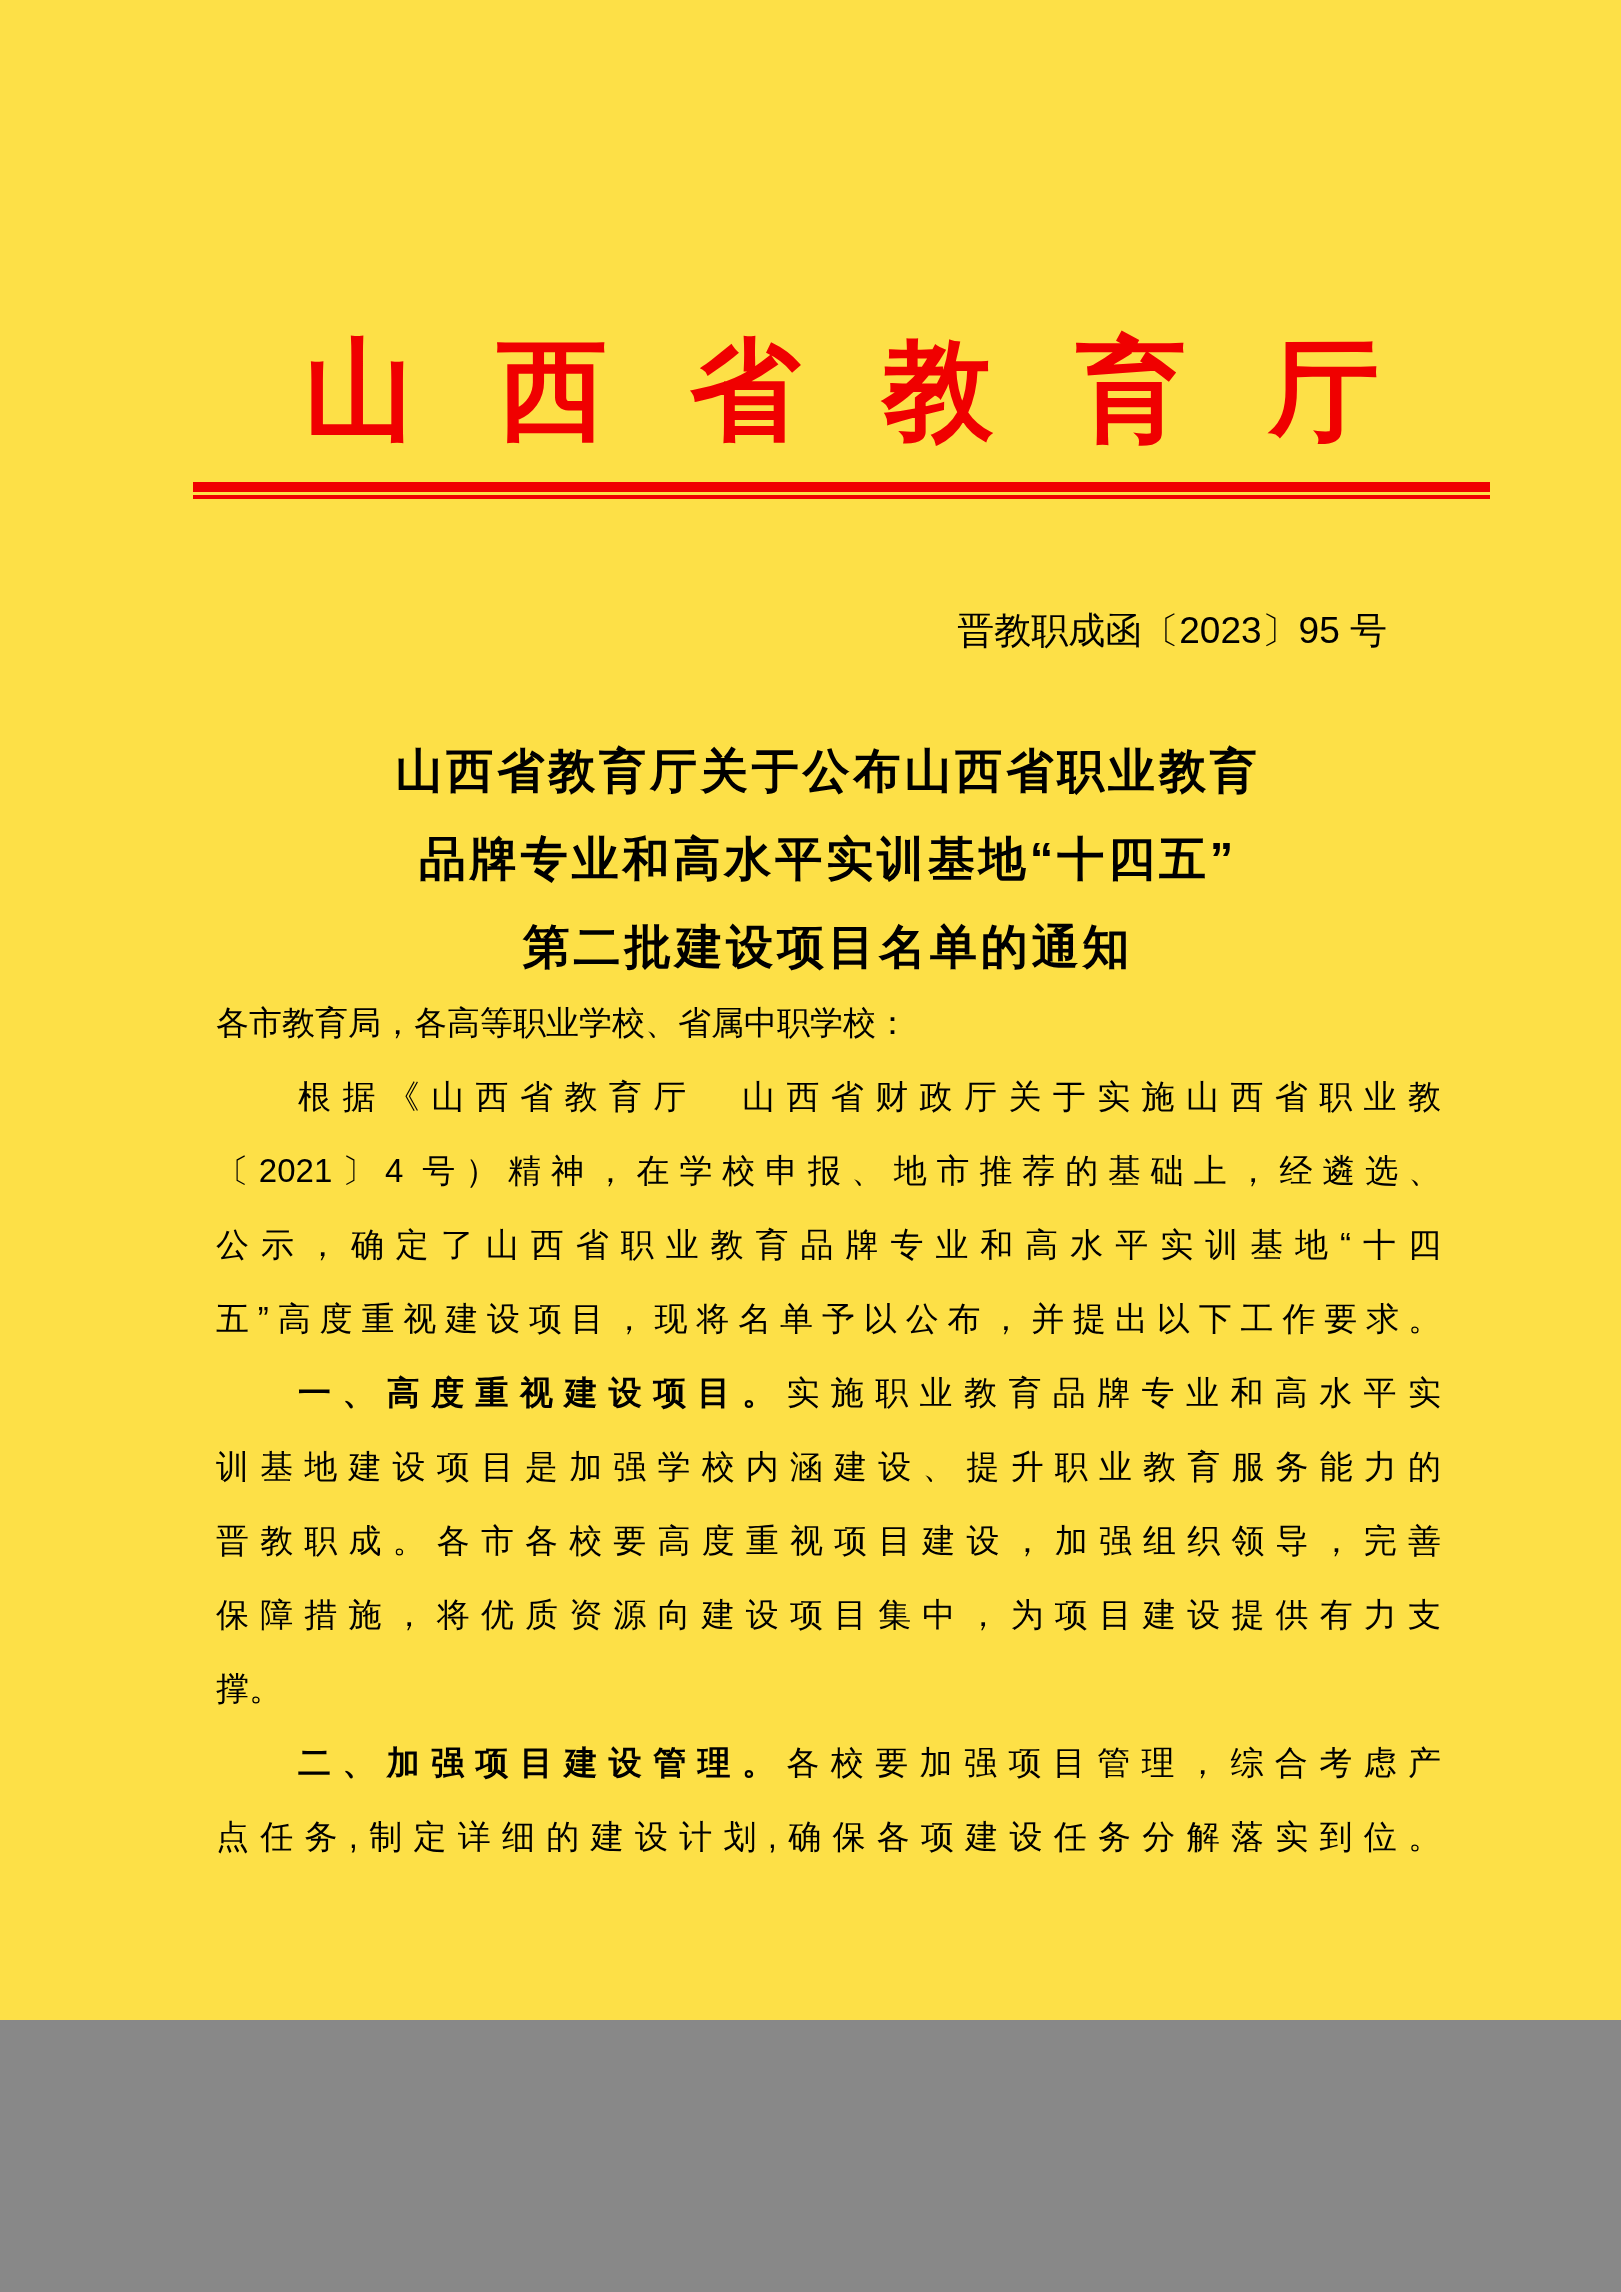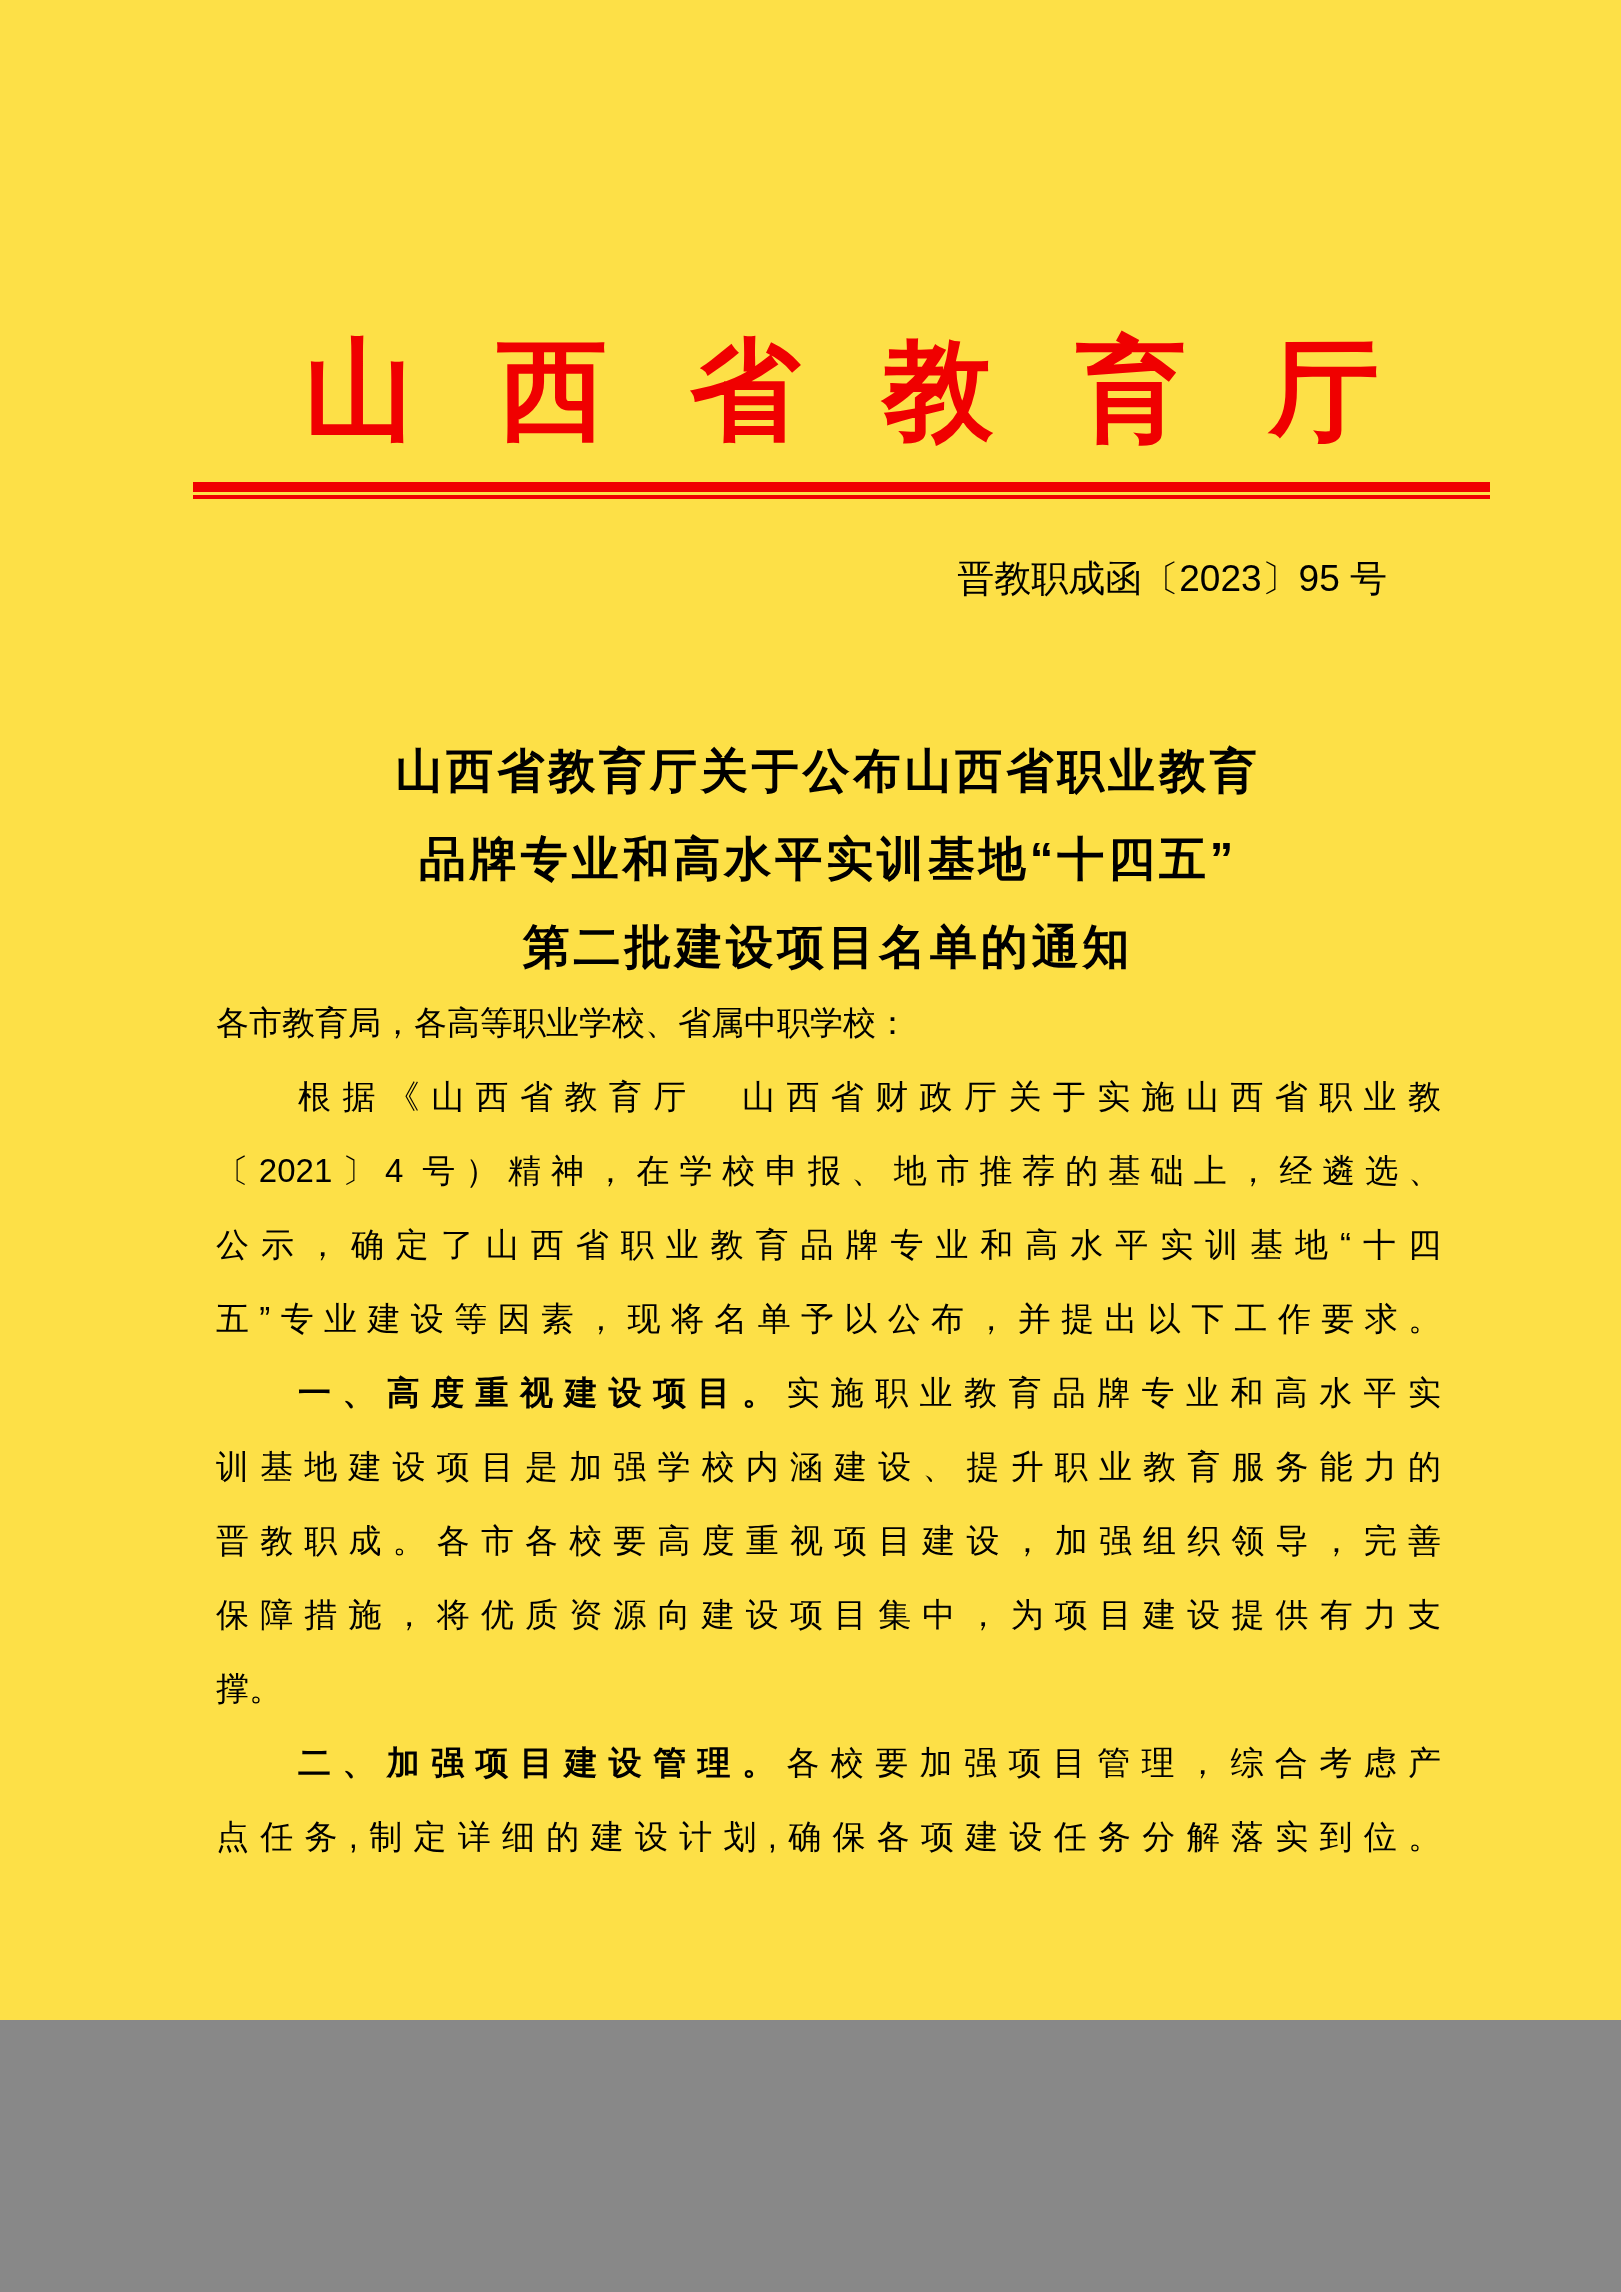--- a/index.html
+++ b/index.html
@@ -29,21 +29,21 @@
     position: absolute;
     top: 482px;
     left: 193px;
     width: 1297px;
     height: 2.9px;
     border-top: 10.8px solid var(--accent);
     border-bottom: 4.9px solid var(--accent);
   }
   .doc-no {
     position: absolute;
-    top: 552px;
+    top: 604px;
     right: 234px;
     font-size: 37px;
     line-height: 53px;
     white-space: nowrap;
   }
   .doc-title {
     position: absolute;
     top: 727px;
     left: 17.6px;
     width: 1621px;
@@ -95,21 +95,21 @@
     <div>山西省教育厅关于公布山西省职业教育</div>
     <div>品牌专业和高水平实训基地“十四五”</div>
     <div>第二批建设项目名单的通知</div>
   </div>
 
   <div class="doc-body">
       <div class="bline">各市教育局，各高等职业学校、省属中职学校：</div>
       <div class="bline indent fill">根据《山西省教育厅　山西省财政厅关于实施山西省职业教</div>
       <div class="bline fill">〔2021〕4 号）精神，在学校申报、地市推荐的基础上，经遴选、</div>
       <div class="bline fill">公示，确定了山西省职业教育品牌专业和高水平实训基地“十四</div>
-      <div class="bline fill">五”专业建设等因素，现将名单予以公布，并提出以下工作要求。</div>
+      <div class="bline fill">五”高度重视建设项目，现将名单予以公布，并提出以下工作要求。</div>
       <div class="bline indent fill"><strong>一、高度重视建设项目。</strong>实施职业教育品牌专业和高水平实</div>
       <div class="bline fill">训基地建设项目是加强学校内涵建设、提升职业教育服务能力的</div>
       <div class="bline fill">晋教职成。各市各校要高度重视项目建设，加强组织领导，完善</div>
       <div class="bline fill">保障措施，将优质资源向建设项目集中，为项目建设提供有力支</div>
       <div class="bline">撑。</div>
       <div class="bline indent fill"><strong>二、加强项目建设管理。</strong>各校要加强项目管理，综合考虑产</div>
       <div class="bline fill">点任务,制定详细的建设计划,确保各项建设任务分解落实到位。</div>
     </div>
 
   <div class="rule-bottom"></div>

